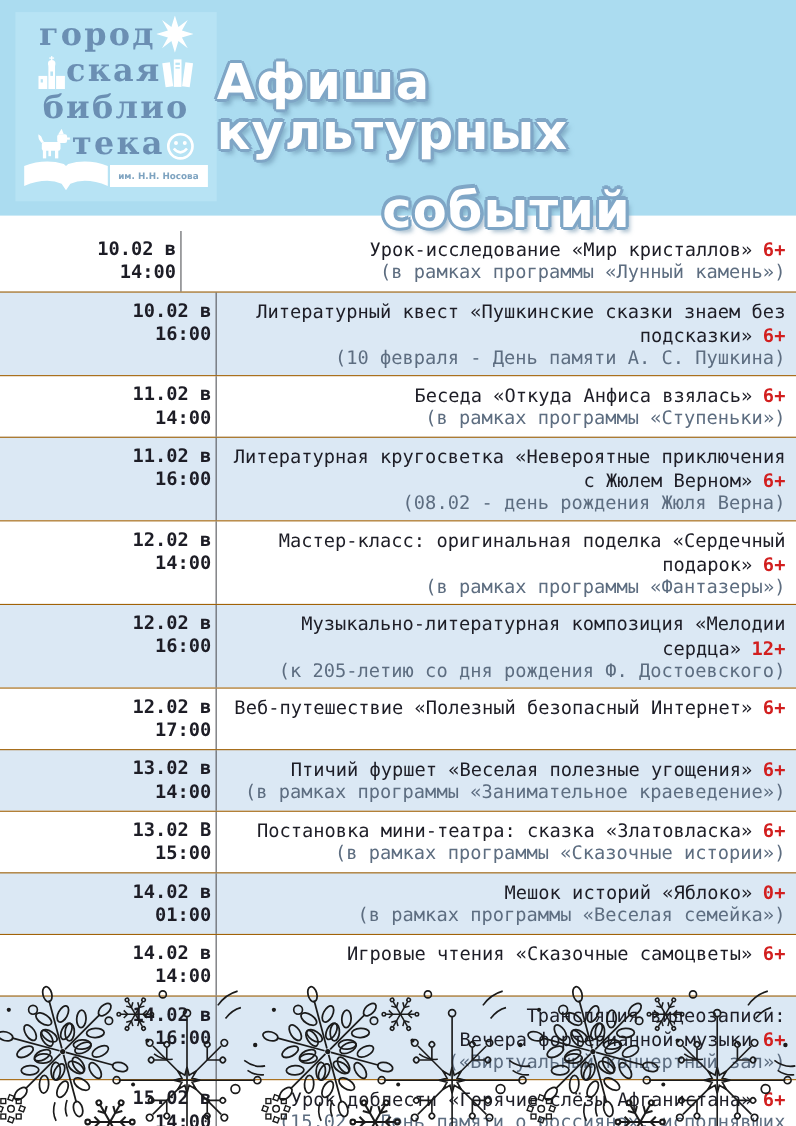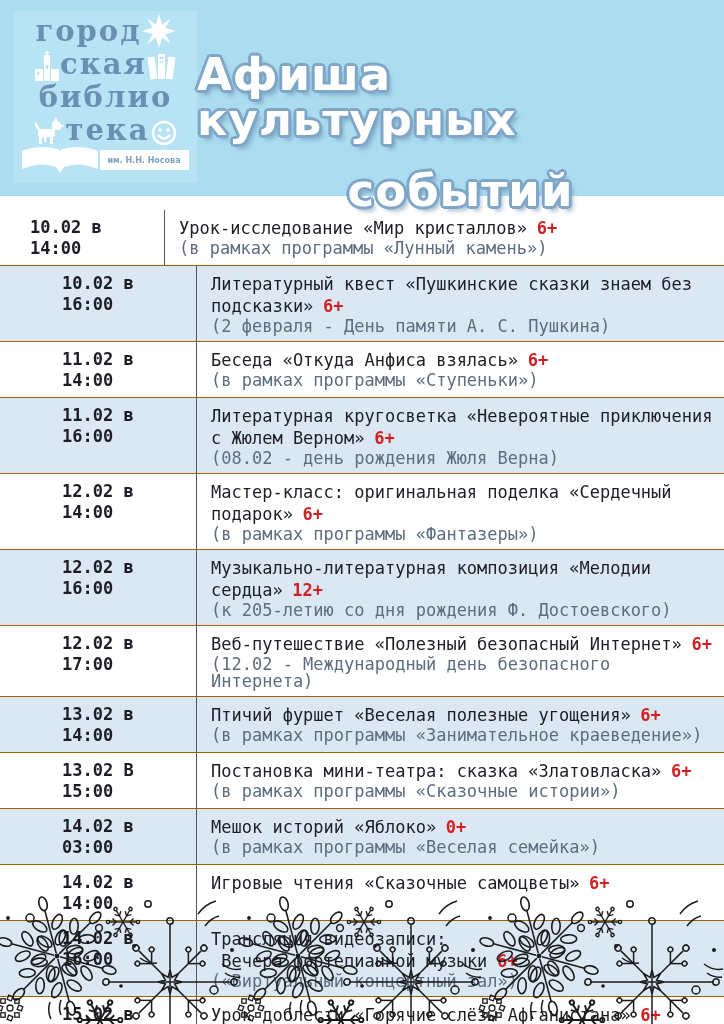--- a/index.html
+++ b/index.html
@@ -37,21 +37,21 @@
       -2px  2px 0 #7fa6c6, 2px  2px 0 #7fa6c6,
       -3px  0   0 #7fa6c6, 3px  0   0 #7fa6c6,
        0   -3px 0 #7fa6c6, 0    3px 0 #7fa6c6,
        4px  5px 4px rgba(98,138,168,.55);
   }
   
   .schedule{
     position:absolute;left:0;top:210px;width:724px;
     border-bottom:1px solid #55565a;
   }
-  .row{display:flex;align-items:stretch;}
+  .row{display:flex;align-items:stretch;text-align:right;}
   .row + .row{border-top:1px solid #a16207;padding-left:32px;}
   .row:nth-child(even){background:var(--alt,#dbe8f4);}
   .cell.time{
     width:165px;box-sizing:border-box;flex:0 0 165px;
     border-right:1px solid #55565a;
     padding:7px 4px 6px 30px;
     font-weight:bold;font-size:17px;color:#1d1d26;line-height:21px;
   }
   .cell.content{flex:1;padding:7px 10px 6px 14px;box-sizing:border-box;}
   .etitle{
@@ -155,21 +155,21 @@
     <div class="cell content">
       <div class="tline"><span class="etitle">Урок-исследование «Мир кристаллов»</span> <span class="age">6+</span></div>
       <div class="sub">(в рамках программы «Лунный камень»)</div>
     </div>
   </div>
 
   <div class="row">
     <div class="cell time">10.02 в 16:00</div>
     <div class="cell content">
       <div class="tline"><span class="etitle">Литературный квест «Пушкинские сказки знаем без подсказки»</span> <span class="age">6+</span></div>
-      <div class="sub">(2 февраля - День памяти А. С. Пушкина)</div>
+      <div class="sub">(10 февраля - День памяти А. С. Пушкина)</div>
     </div>
   </div>
 
   <div class="row">
     <div class="cell time">11.02 в 14:00</div>
     <div class="cell content">
       <div class="tline"><span class="etitle">Беседа «Откуда Анфиса взялась»</span> <span class="age">6+</span></div>
       <div class="sub">(в рамках программы «Ступеньки»)</div>
     </div>
   </div>
@@ -195,42 +195,41 @@
     <div class="cell content">
       <div class="tline"><span class="etitle">Музыкально-литературная композиция «Мелодии сердца»</span> <span class="age">12+</span></div>
       <div class="sub">(к 205-летию со дня рождения Ф. Достоевского)</div>
     </div>
   </div>
 
   <div class="row">
     <div class="cell time">12.02 в 17:00</div>
     <div class="cell content">
       <div class="tline"><span class="etitle">Веб-путешествие «Полезный безопасный Интернет»</span> <span class="age">6+</span></div>
-      <div class="sub">(12.02 - Международный день безопасного Интернета)</div>
     </div>
   </div>
 
   <div class="row">
     <div class="cell time">13.02 в 14:00</div>
     <div class="cell content">
       <div class="tline"><span class="etitle">Птичий фуршет «Веселая полезные угощения»</span> <span class="age">6+</span></div>
       <div class="sub">(в рамках программы «Занимательное краеведение»)</div>
     </div>
   </div>
 
   <div class="row">
     <div class="cell time">13.02 В 15:00</div>
     <div class="cell content">
       <div class="tline"><span class="etitle">Постановка мини-театра: сказка «Златовласка»</span> <span class="age">6+</span></div>
       <div class="sub">(в рамках программы «Сказочные истории»)</div>
     </div>
   </div>
 
   <div class="row">
-    <div class="cell time">14.02 в 03:00</div>
+    <div class="cell time">14.02 в 01:00</div>
     <div class="cell content">
       <div class="tline"><span class="etitle">Мешок историй «Яблоко»</span> <span class="age">0+</span></div>
       <div class="sub">(в рамках программы «Веселая семейка»)</div>
     </div>
   </div>
 
   <div class="row">
     <div class="cell time">14.02 в 14:00</div>
     <div class="cell content">
       <div class="tline"><span class="etitle">Игровые чтения «Сказочные самоцветы»</span> <span class="age">6+</span></div>

